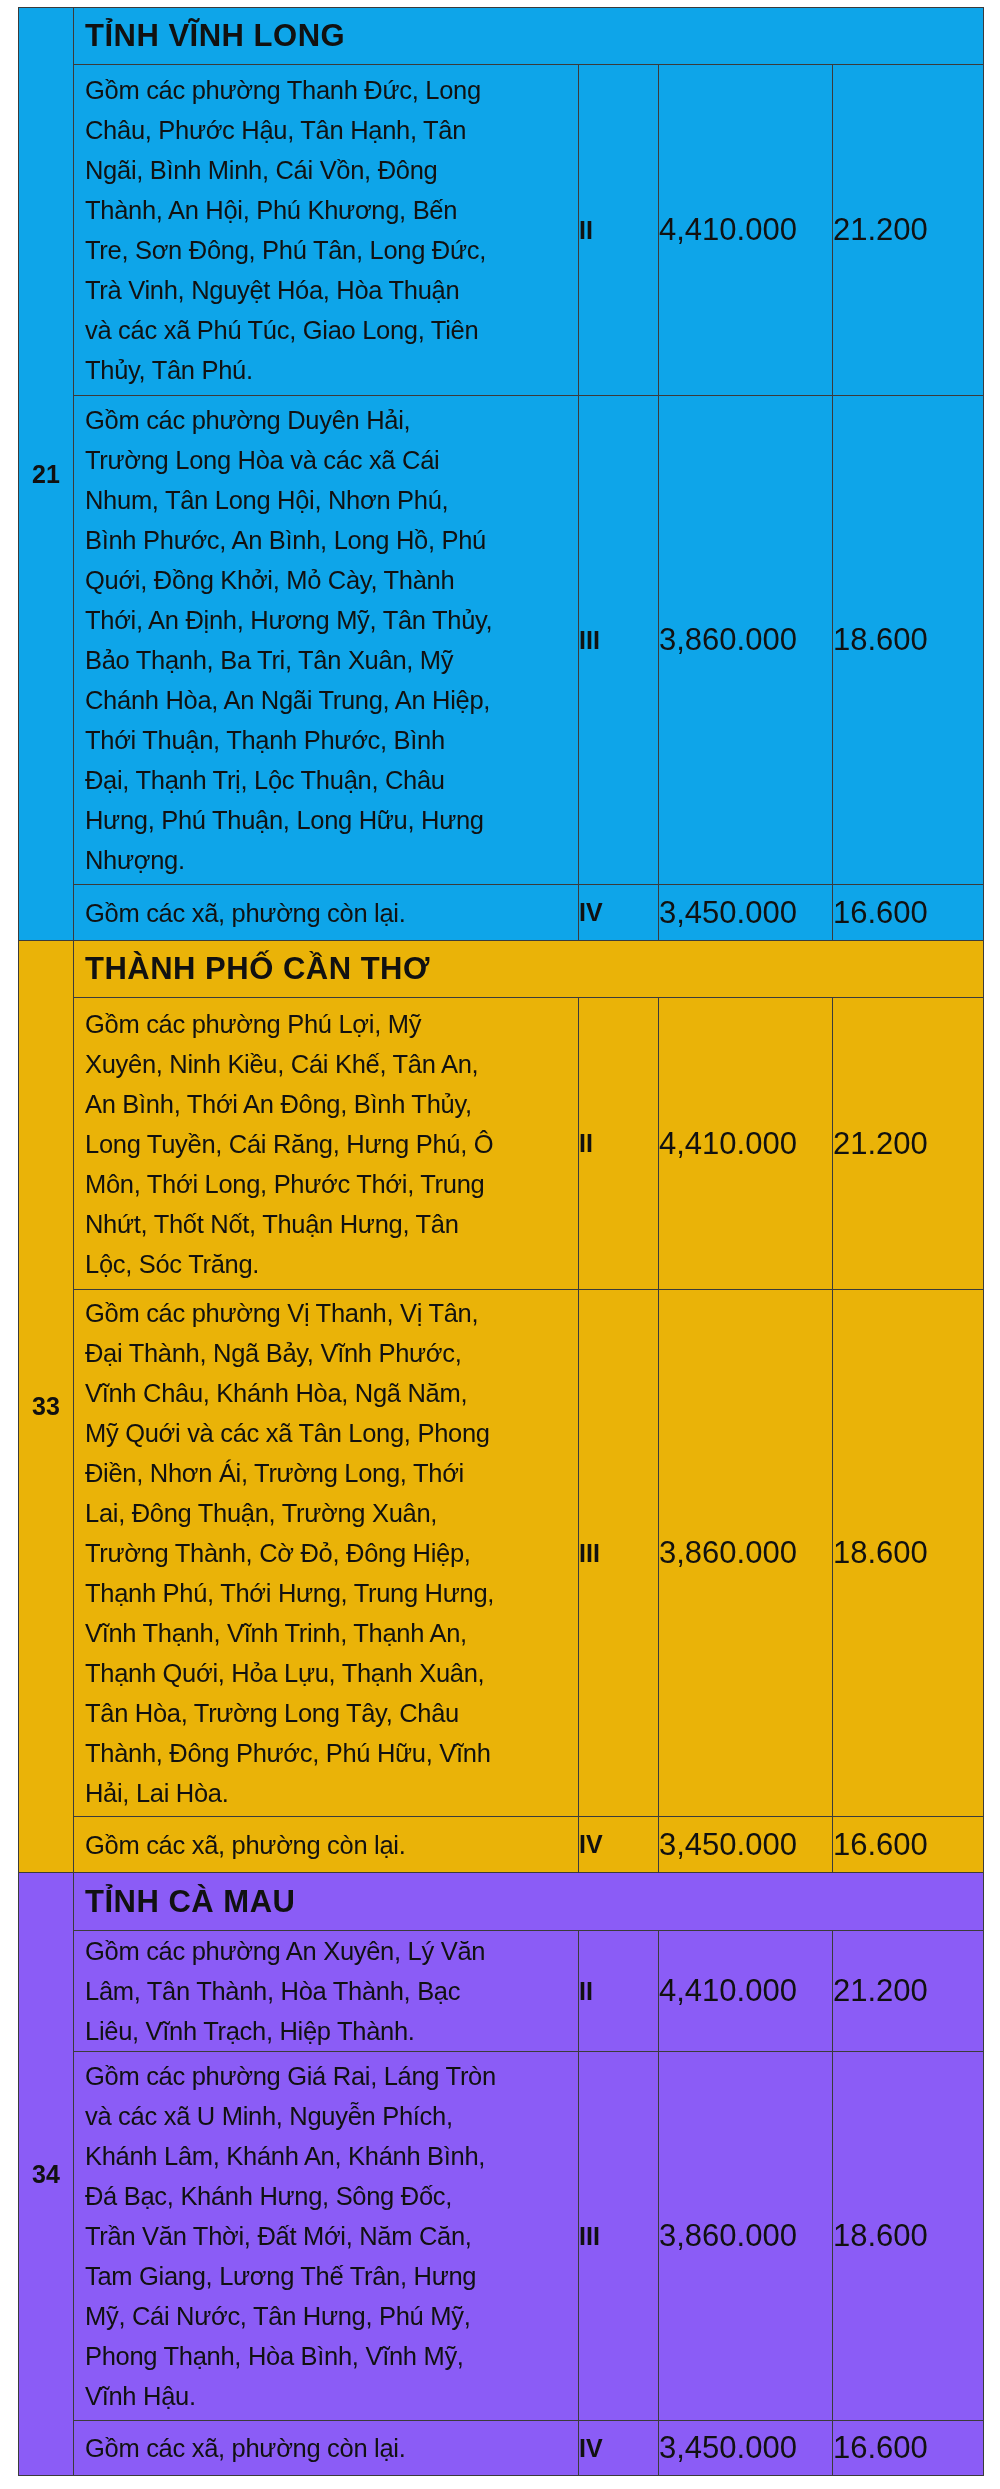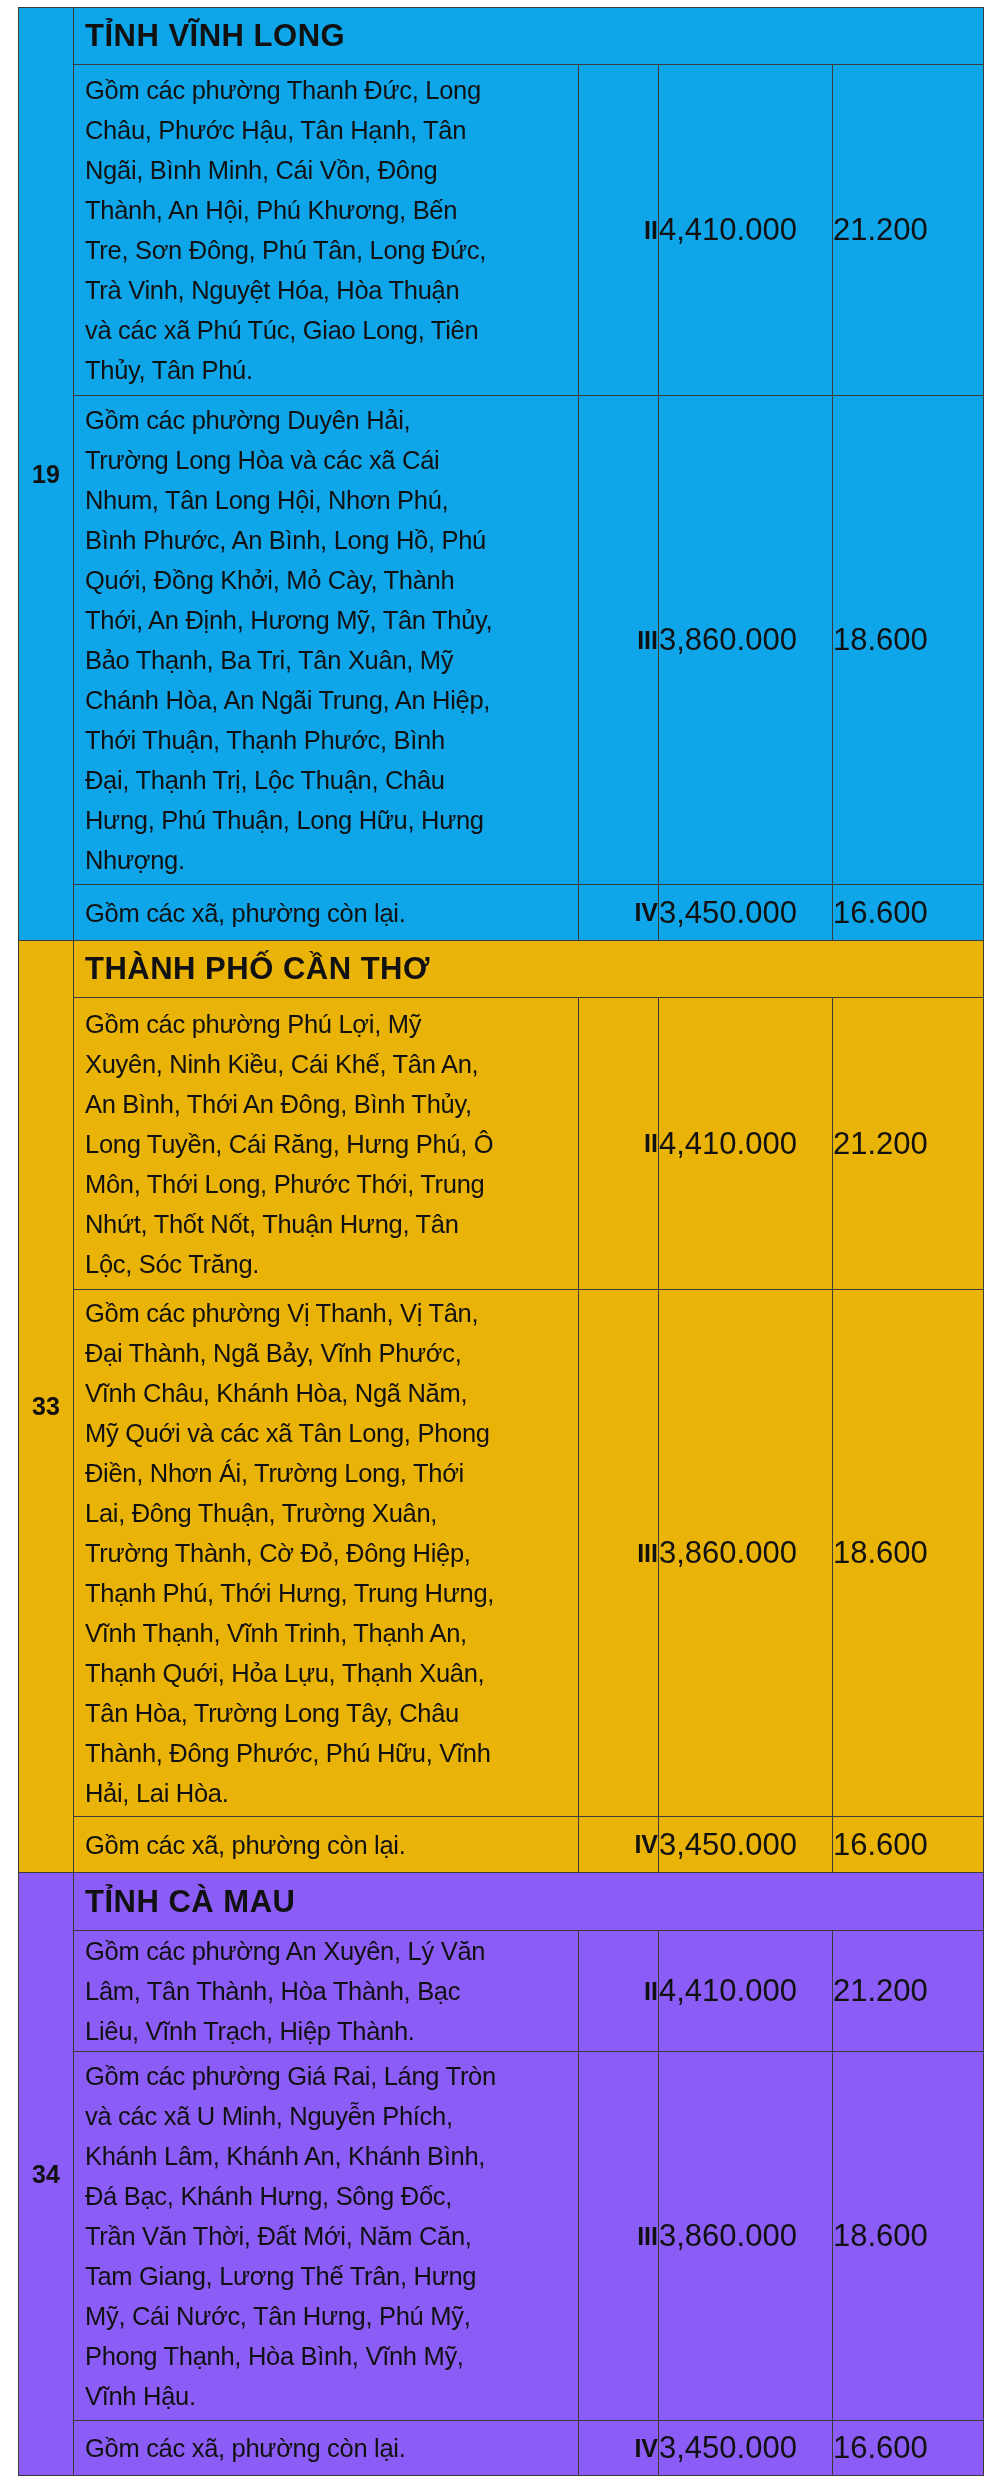--- a/index.html
+++ b/index.html
@@ -10,38 +10,38 @@
   table.fee td { border: 1.5px solid #3b3b3b; padding: 0; vertical-align: middle; }
   col.c-num { width: 55px; } col.c-desc { width: 505px; } col.c-cls { width: 80px; }
   col.c-price { width: 174px; } col.c-amt { width: 151px; }
   .sec-yellow td { background: #0ea5e9; }
   .sec-white td { background: #eab308; }
   .sec-green td { background: #8b5cf6; }
   td.num { text-align: center; font-weight: bold; font-size: 25px; }
   td.prov { padding-left: 11px !important; font-weight: bold; font-size: 31px; letter-spacing: 0.5px; }
   td.desc { padding: 0 6px 0 11px !important; font-size: 25.5px; line-height: 40px;
             white-space: pre-line; letter-spacing: -0.3px; }
-  td.cls { text-align: right; font-weight: bold; font-size: 25px; }
+  td.cls { text-align: left; font-weight: bold; font-size: 25px; }
   td.price, td.amt { text-align: left; font-size: 31px; }
 </style>
 </head>
 <body>
 
 <table class="fee">
   <colgroup>
     <col class="c-num">
       <col class="c-desc">
       <col class="c-cls">
       <col class="c-price">
       <col class="c-amt">
   </colgroup>
   <tbody>
 
     <tr class="sec-yellow" style="height:57px">
-      <td class="num" rowspan="4">19</td>
+      <td class="num" rowspan="4">21</td>
       <td class="prov" colspan="4">TỈNH VĨNH LONG</td>
     </tr>
     <tr class="sec-yellow" style="height:331px">
       <td class="desc">Gồm các phường Thanh Đức, Long
 Châu, Phước Hậu, Tân Hạnh, Tân
 Ngãi, Bình Minh, Cái Vồn, Đông
 Thành, An Hội, Phú Khương, Bến
 Tre, Sơn Đông, Phú Tân, Long Đức,
 Trà Vinh, Nguyệt Hóa, Hòa Thuận
 và các xã Phú Túc, Giao Long, Tiên

